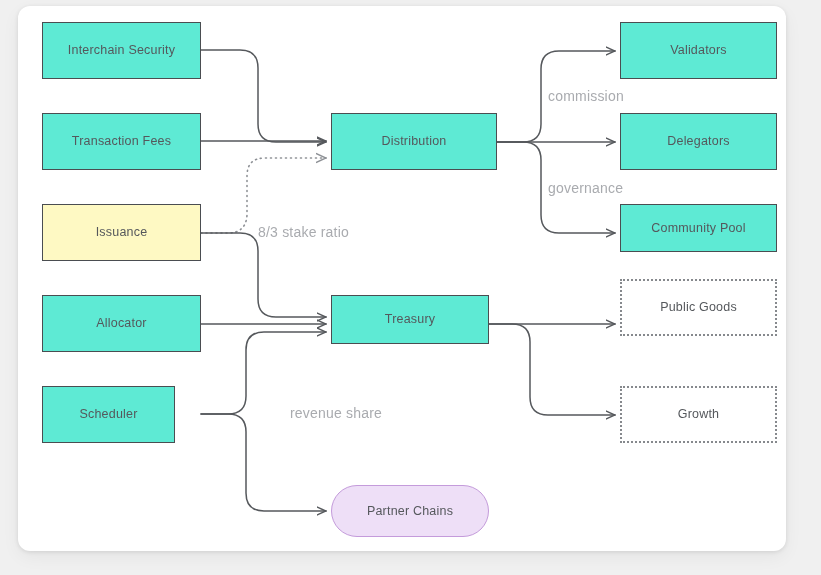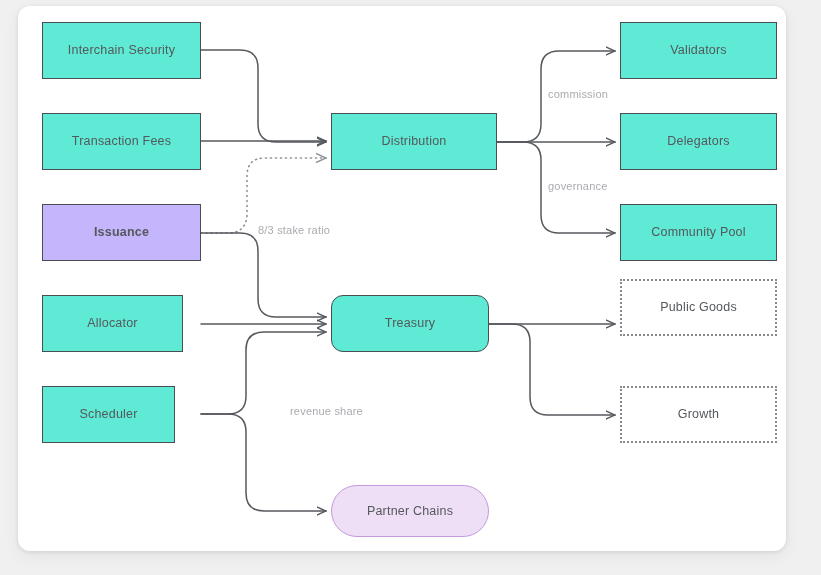--- a/index.html
+++ b/index.html
@@ -44,35 +44,34 @@
     font-size: 12.5px;
     letter-spacing: 0.2px;
     line-height: 1.2;
   }
   .node.solid {
     border: 1.6px solid #4a4d51;
     background: #5eead4;
   }
   .node.filled {
     border: 1.6px solid #4a4d51;
-    background: #c4b5fd;
-    font-weight: bold;
+    background: #fef9c3;
   }
   .node.dotted {
     border: 2px dotted #86898d;
     background: #ffffff;
   }
   .node.accent {
     border: 1.6px solid #c49bdb;
     background: #eedff7;
   }
   .edge-label {
     position: absolute;
     color: #a9abaf;
-    font-size: 11px;
+    font-size: 14px;
     letter-spacing: 0.2px;
     white-space: nowrap;
   }
 </style>
 </head>
 <body>
 
 <div id="canvas">
   <div id="card"></div>
 
@@ -116,44 +115,44 @@
 
   <div class="node solid" style="left:42px; top:22px; width:159px; height:57px;">
     <span>Interchain Security</span>
   </div>
   <div class="node solid" style="left:42px; top:113px; width:159px; height:57px;">
     <span>Transaction Fees</span>
   </div>
   <div class="node filled" style="left:42px; top:204px; width:159px; height:57px;">
     <span>Issuance</span>
   </div>
-  <div class="node solid" style="left:42px; top:295px; width:141px; height:57px;">
+  <div class="node solid" style="left:42px; top:295px; width:159px; height:57px;">
     <span>Allocator</span>
   </div>
   <div class="node solid" style="left:42px; top:386px; width:133px; height:57px;">
     <span>Scheduler</span>
   </div>
 
   <div class="node solid" style="left:331px; top:113px; width:166px; height:57px;">
     <span>Distribution</span>
   </div>
-  <div class="node solid" style="left:331px; top:295px; width:158px; height:57px;border-radius:12px;">
+  <div class="node solid" style="left:331px; top:295px; width:158px; height:49px;">
     <span>Treasury</span>
   </div>
   <div class="node accent" style="left:331px; top:485px; width:158px; height:52px;border-radius:26px;">
     <span>Partner Chains</span>
   </div>
 
   <div class="node solid" style="left:620px; top:22px; width:157px; height:57px;">
     <span>Validators</span>
   </div>
   <div class="node solid" style="left:620px; top:113px; width:157px; height:57px;">
     <span>Delegators</span>
   </div>
-  <div class="node solid" style="left:620px; top:204px; width:157px; height:57px;">
+  <div class="node solid" style="left:620px; top:204px; width:157px; height:48px;">
     <span>Community Pool</span>
   </div>
   <div class="node dotted" style="left:620px; top:279px; width:157px; height:57px;">
     <span>Public Goods</span>
   </div>
   <div class="node dotted" style="left:620px; top:386px; width:157px; height:57px;">
     <span>Growth</span>
   </div>
 
   <div class="edge-label" style="left:258px; top:224px;">8/3 stake ratio</div>

